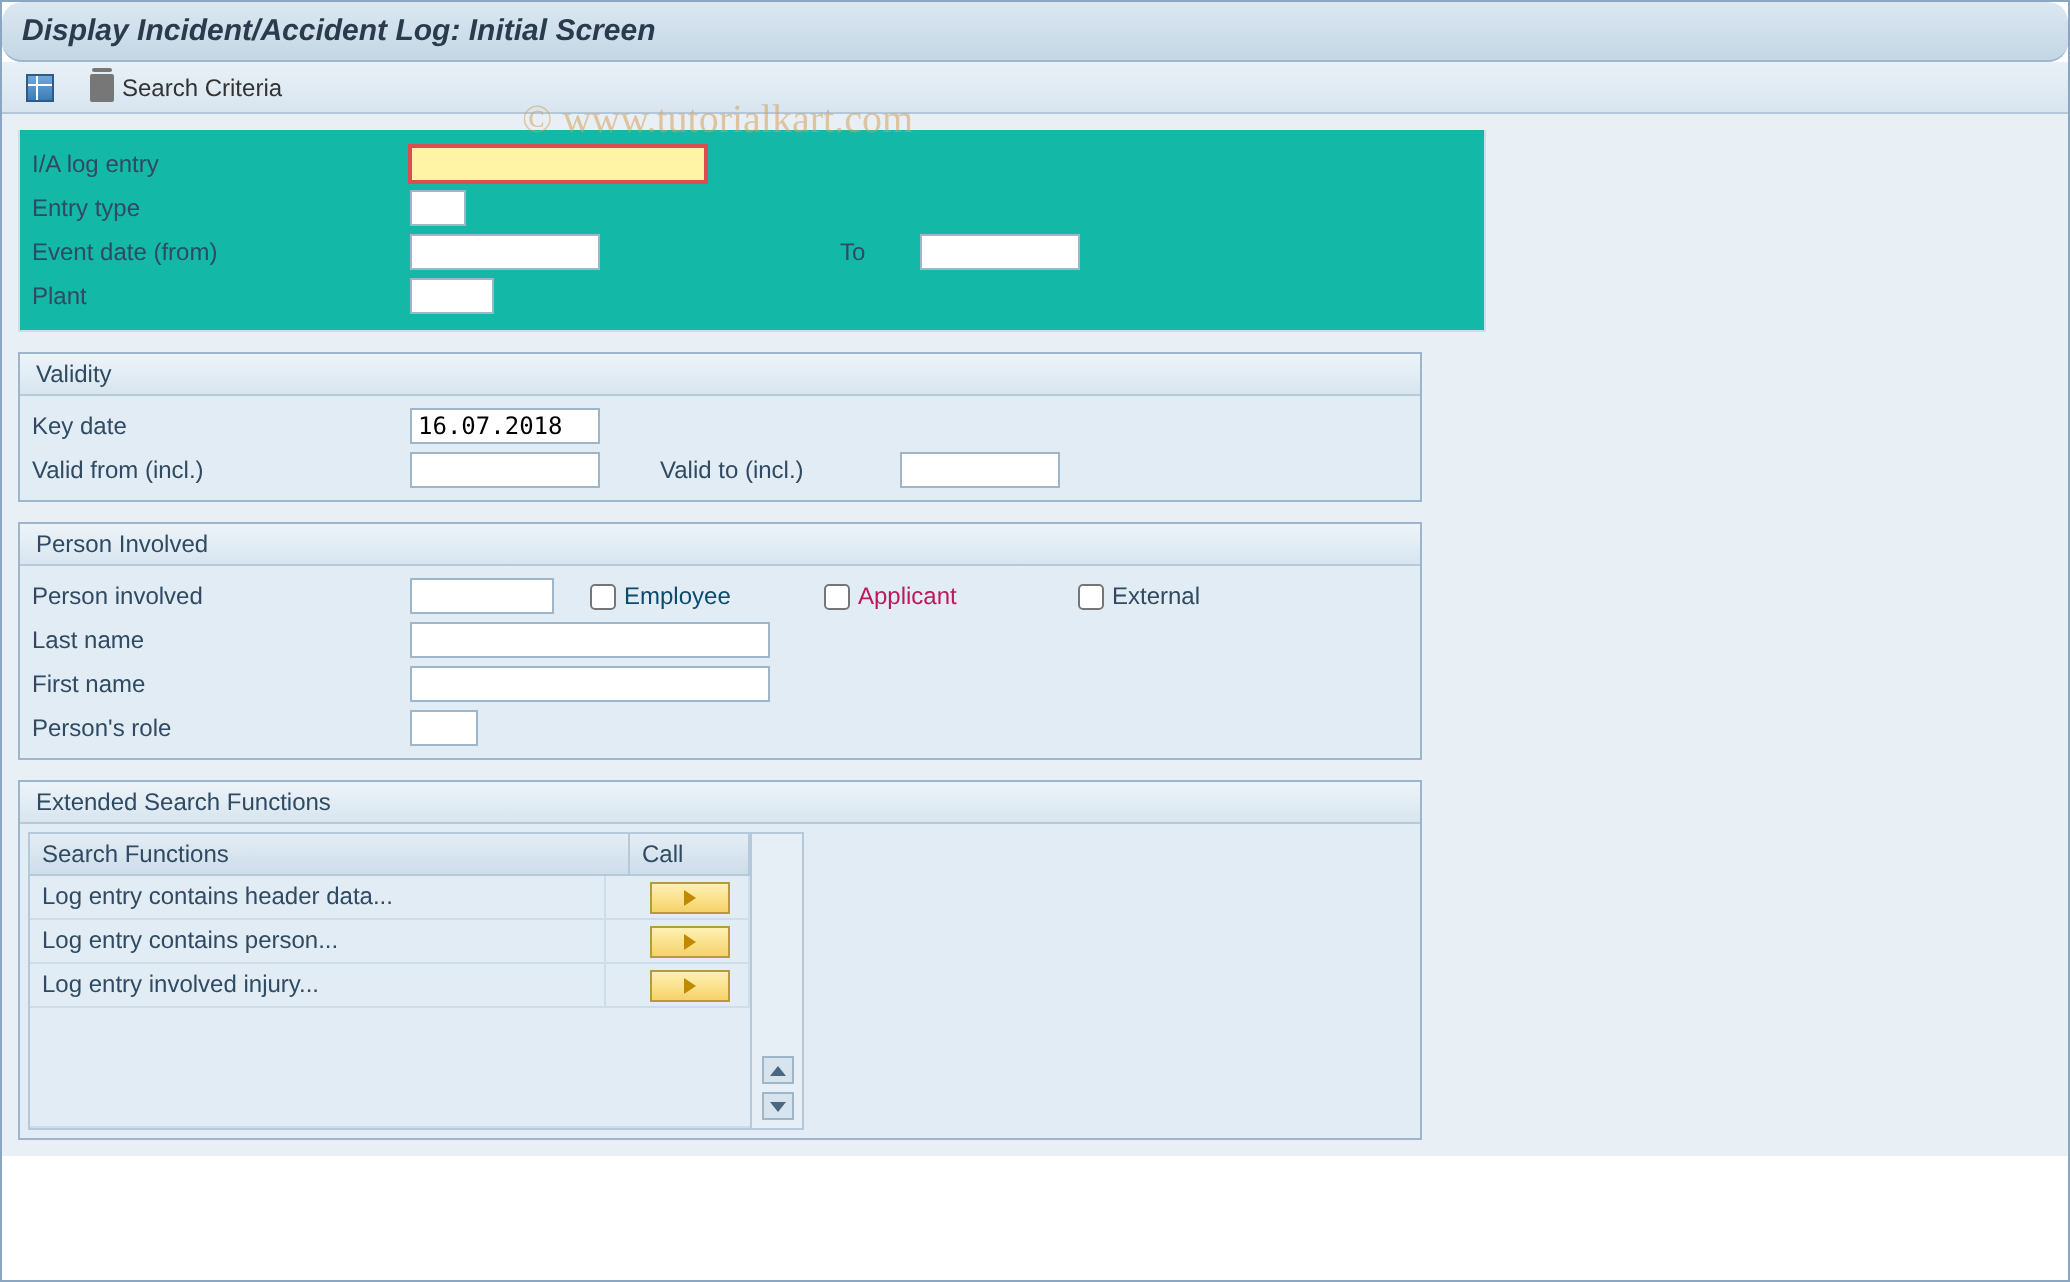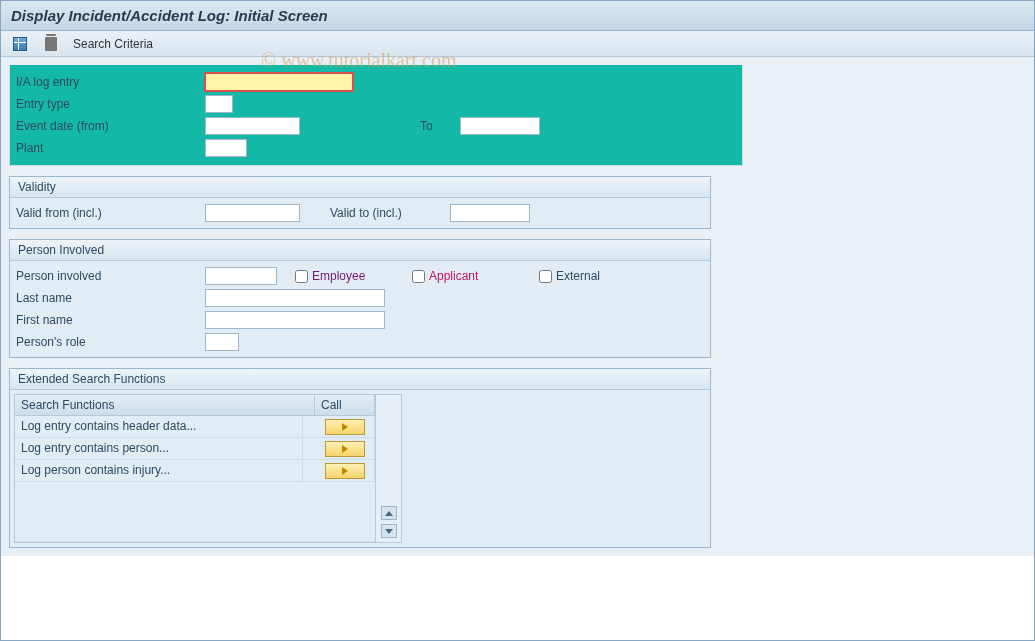--- a/index.html
+++ b/index.html
@@ -14,34 +14,35 @@
       border: 1px solid #8aa6c1;
     }
     .title-bar {
       background: linear-gradient(#dbe8f1, #c4d6e5);
       border-bottom: 1px solid #9db6ce;
       padding: 6px 10px;
       font-style: italic;
       font-weight: bold;
       font-size: 15px;
       color: #2a3b4d;
+      border-radius: 10px;
     }
     .toolbar {
       background: linear-gradient(#e9f1f7, #d8e5ef);
       border-bottom: 1px solid #b3c7da;
       padding: 4px 8px;
       display: flex;
       align-items: center;
       gap: 10px;
       height: 26px;
     }
     .tb-btn {
       display: flex;
       align-items: center;
-      gap: 16px;
+      gap: 4px;
       padding: 2px 4px;
       cursor: pointer;
     }
     .icon-grid {
       width: 14px; height: 14px;
       background: linear-gradient(#6fa8dc, #3d7cb8);
       border: 1px solid #2f5a84;
       position: relative;
     }
     .icon-grid::before, .icon-grid::after {
@@ -214,38 +215,42 @@
     <div class="row">
       <span class="lbl">Plant</span>
       <input class="inp" style="width: 42px;" value="">
     </div>
   </div>
 
   <div class="group">
     <div class="group-title">Validity</div>
     <div class="group-body">
       <div class="row">
+        <span class="lbl">Key date</span>
+        <input class="inp" style="width: 95px; font-family: monospace;" value="16.07.2018">
+      </div>
+      <div class="row">
         <span class="lbl">Valid from (incl.)</span>
         <input class="inp" style="width: 95px;" value="">
         <span style="width:30px"></span>
         <span class="lbl2" style="width:120px">Valid to (incl.)</span>
         <input class="inp" style="width: 80px;" value="">
       </div>
     </div>
   </div>
 
   <div class="group">
     <div class="group-title">Person Involved</div>
     <div class="group-body">
       <div class="row">
         <span class="lbl">Person involved</span>
         <input class="inp" style="width: 72px;" value="">
         <span style="width:18px"></span>
         <input type="checkbox" class="cb" style="">
-        <span style="width:100px;color:#701a75">Employee</span>
+        <span style="width:100px;color:#0c4a6e">Employee</span>
         <input type="checkbox" class="cb" style="">
         <span style="width:110px;color:#be185d">Applicant</span>
         <input type="checkbox" class="cb" style="">
         <span style="color:#2f4a62">External</span>
       </div>
       <div class="row">
         <span class="lbl">Last name</span>
         <input class="inp" style="width: 180px;" value="">
       </div>
       <div class="row">
@@ -279,21 +284,21 @@
             </div>
             <div class="grid-row">
               <div class="gc-func">Log entry contains person...</div>
               <div class="gc-call">
                   <div class="call-btn">
                     <span class="arrow"></span>
                   </div>
                 </div>
             </div>
             <div class="grid-row">
-              <div class="gc-func">Log person contains injury...</div>
+              <div class="gc-func">Log entry involved injury...</div>
               <div class="gc-call">
                   <div class="call-btn">
                     <span class="arrow"></span>
                   </div>
                 </div>
             </div>
             <div class="grid-blank"></div>
           </div>
           <div class="ext-right">
             <div class="sb-up">

